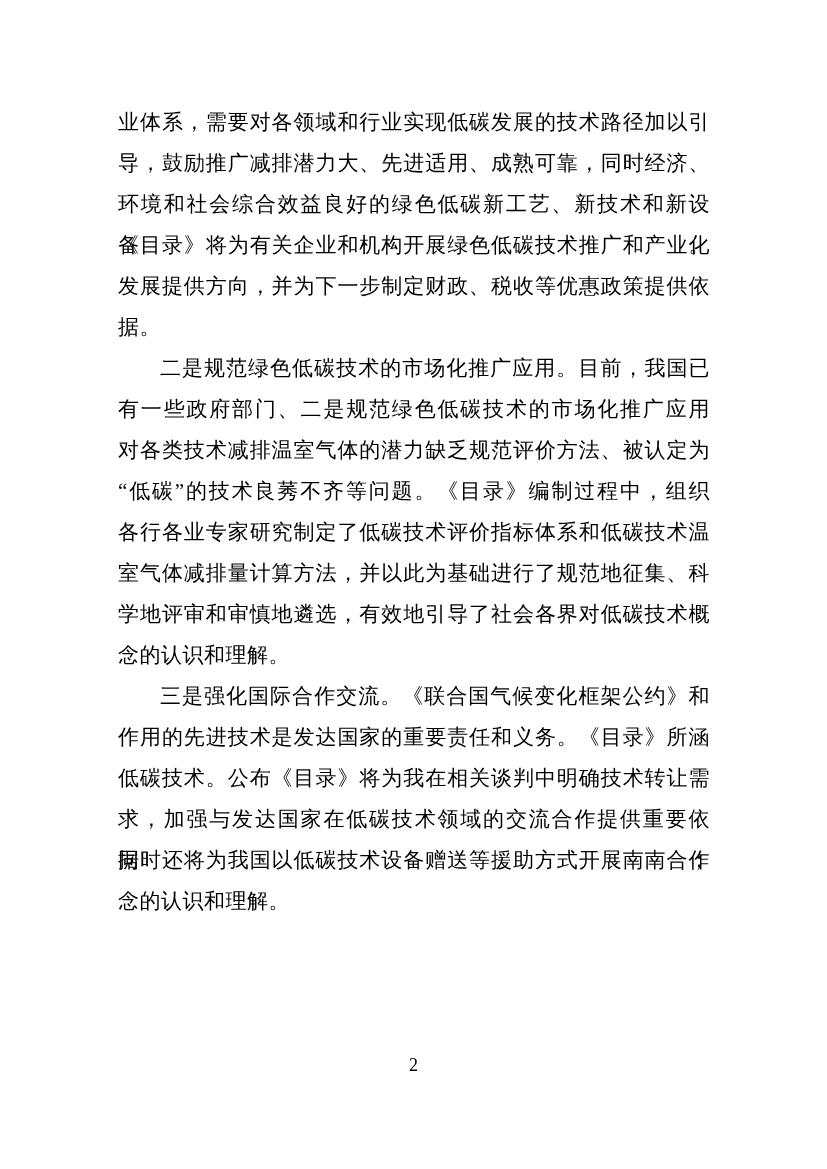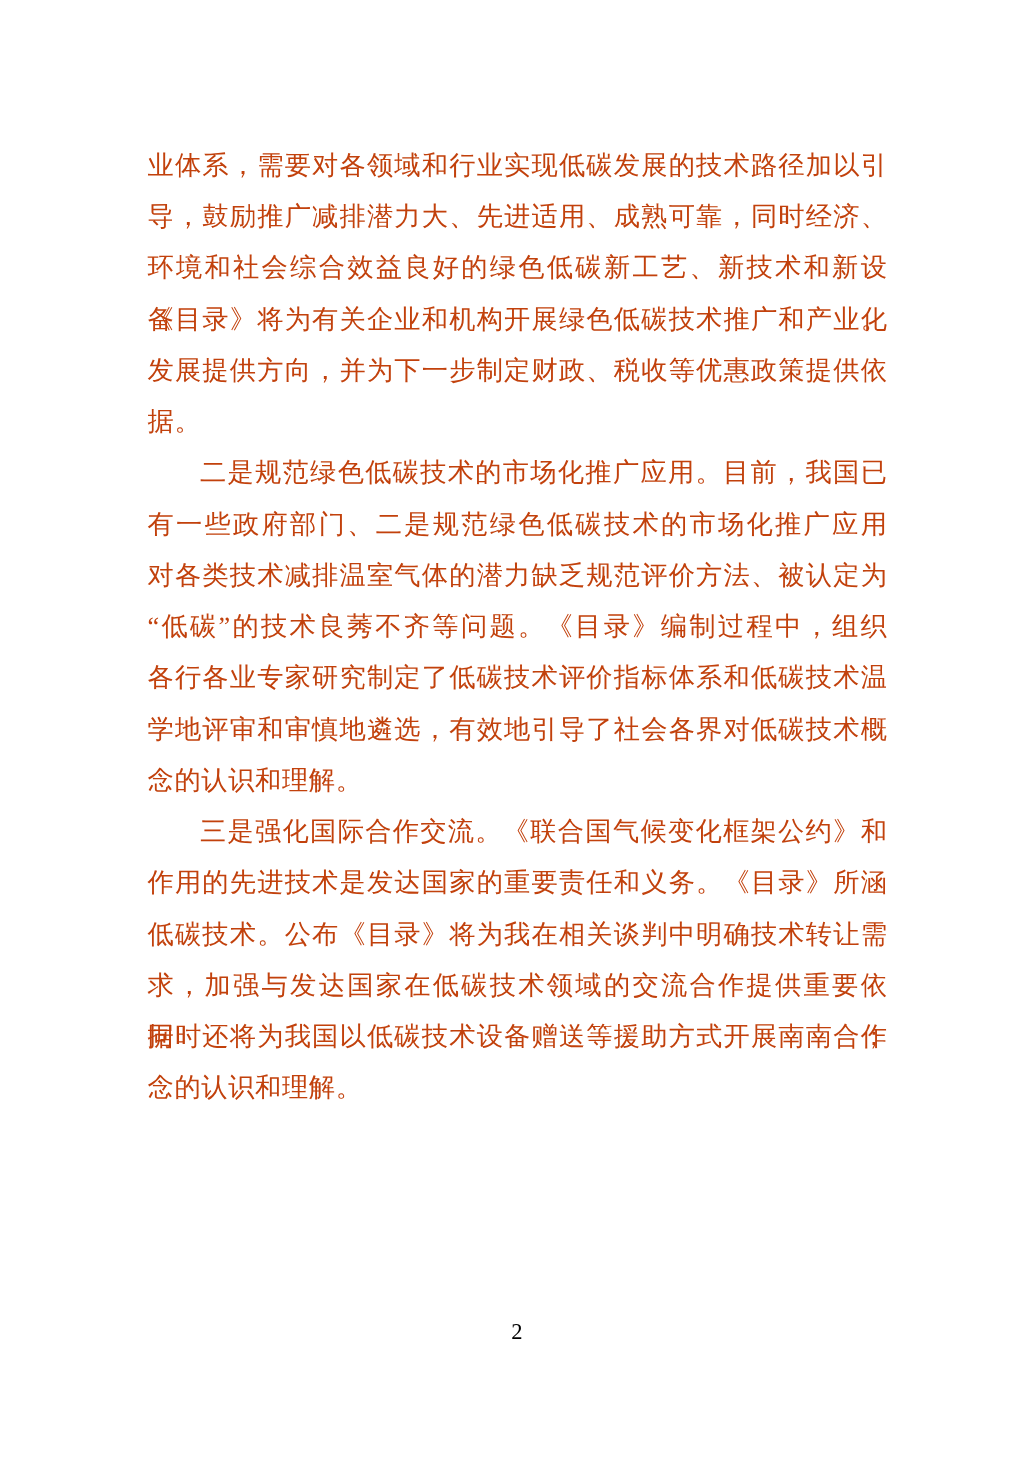--- a/index.html
+++ b/index.html
@@ -12,26 +12,26 @@
     width: 827px;
     height: 1169px;
     background: #ffffff;
     overflow: hidden;
     font-family: "Liberation Serif", "DejaVu Serif", serif;
     color: #000000;
   }
   .text-body {
     position: absolute;
     left: 118px;
-    top: 112px;
+    top: 102px;
     width: 592px;
     font-size: 21px;
     line-height: 41px;
     letter-spacing: 0.5px;
-    color: #c2410c;
+    color: #000000;
   }
   .para {
     margin: 0;
     padding: 0;
   }
   .line {
     height: 41px;
     overflow: visible;
   }
   .line.justify {
@@ -65,20 +65,21 @@
         <div class="line justify">《目录》将为有关企业和机构开展绿色低碳技术推广和产业化</div>
         <div class="line justify">发展提供方向，并为下一步制定财政、税收等优惠政策提供依</div>
         <div class="line">据。</div>
       </div>
       <div class="para">
         <div class="line justify indent">二是规范绿色低碳技术的市场化推广应用。目前，我国已</div>
         <div class="line justify">有一些政府部门、二是规范绿色低碳技术的市场化推广应用</div>
         <div class="line justify">对各类技术减排温室气体的潜力缺乏规范评价方法、被认定为</div>
         <div class="line justify">“低碳”的技术良莠不齐等问题。《目录》编制过程中，组织</div>
         <div class="line justify">各行各业专家研究制定了低碳技术评价指标体系和低碳技术温</div>
+        <div class="line justify">室气体减排量计算方法，并以此为基础进行了规范地征集、科</div>
         <div class="line justify">学地评审和审慎地遴选，有效地引导了社会各界对低碳技术概</div>
         <div class="line">念的认识和理解。</div>
       </div>
       <div class="para">
         <div class="line justify indent">三是强化国际合作交流。《联合国气候变化框架公约》和</div>
         <div class="line justify">作用的先进技术是发达国家的重要责任和义务。《目录》所涵</div>
         <div class="line justify">低碳技术。公布《目录》将为我在相关谈判中明确技术转让需</div>
         <div class="line justify">求，加强与发达国家在低碳技术领域的交流合作提供重要依据；</div>
         <div class="line justify">同时还将为我国以低碳技术设备赠送等援助方式开展南南合作</div>
         <div class="line">念的认识和理解。</div>

